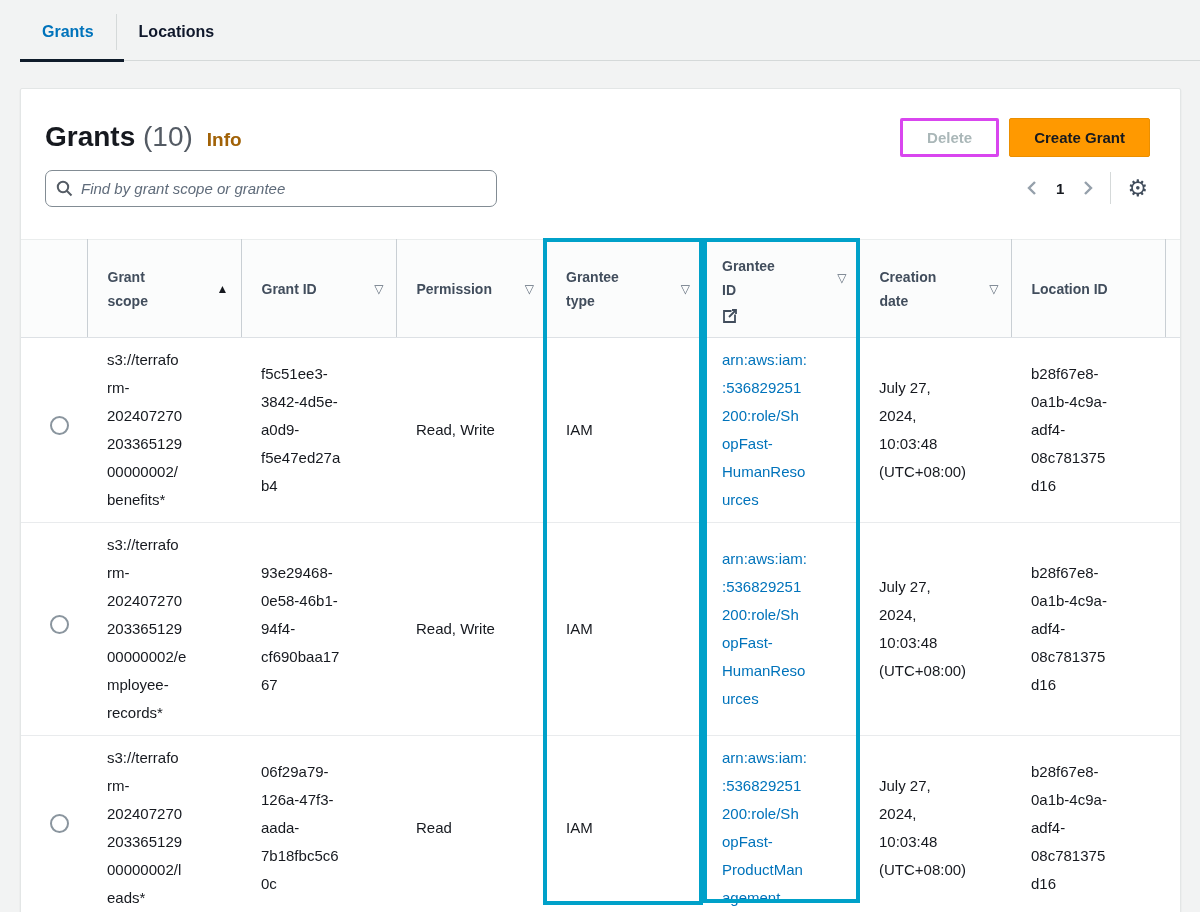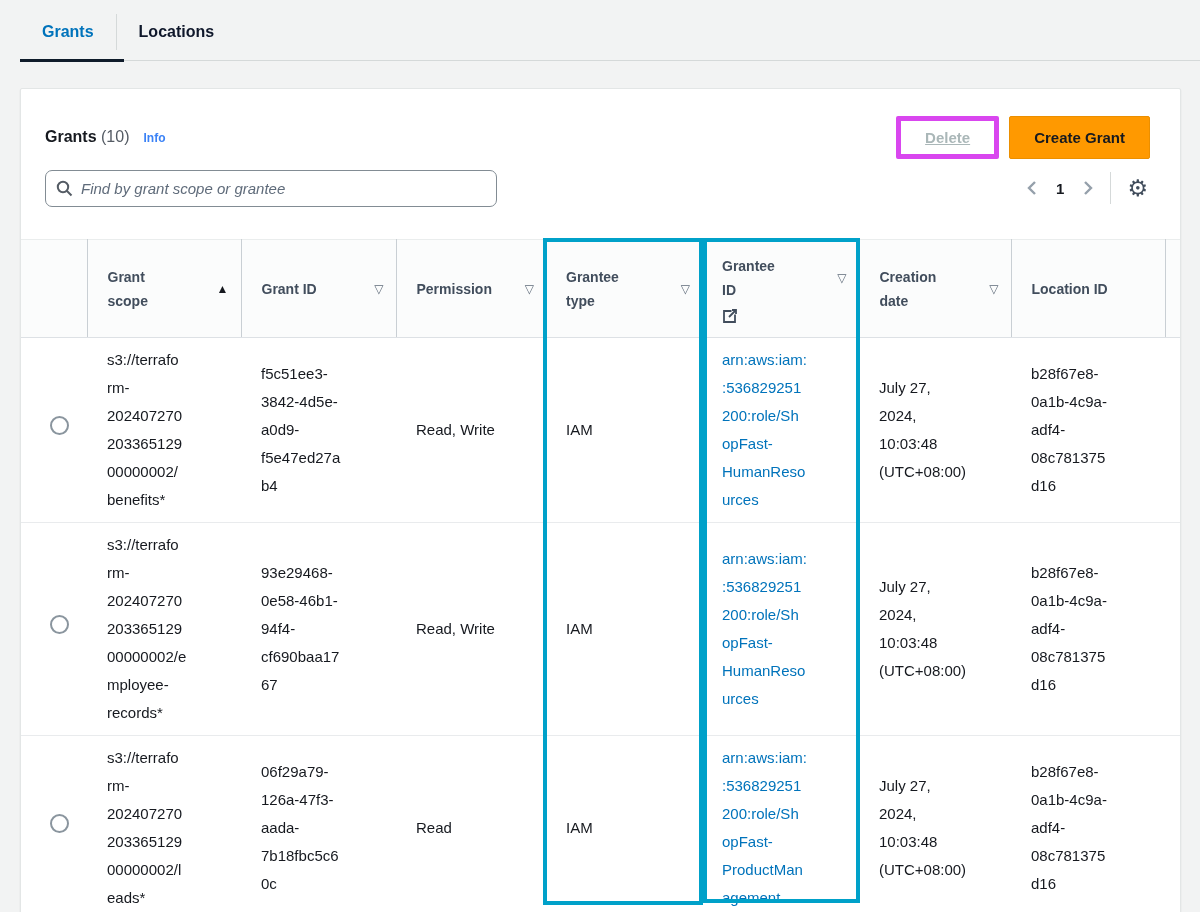--- a/index.html
+++ b/index.html
@@ -22,27 +22,27 @@
 
   
   .panel {
     position:absolute; left:20px; top:88px; width:1161px; height:860px;
     background:#ffffff; border:1px solid #e3e6e6; border-radius:2px;
     box-shadow:0 1px 1px 0 rgba(0,28,36,.2);
   }
   .panel-header { padding:28px 30px 0 24px; }
   .header-row { display:flex; align-items:center; justify-content:space-between; height:40px; }
   .title-group { display:flex; align-items:baseline; gap:14px; }
-  .page-title { font-size:16px; font-weight:700; color:#16191f; }
+  .page-title { font-size:28px; font-weight:700; color:#16191f; }
   .page-title .counter { font-weight:400; color:#545b64; }
-  .info-link { font-size:12px; font-weight:700; color:#3b82f6; cursor:pointer; }
+  .info-link { font-size:19px; font-weight:700; color:#a16207; cursor:pointer; }
   .actions { display:flex; gap:10px; }
   .btn { font-size:15px; font-weight:700; border-radius:2px; padding:8px 24px; cursor:pointer;
          font-family:"Liberation Sans","DejaVu Sans",sans-serif; }
-  .btn-disabled { background:#ffffff; border:5px solid #d946ef; color:#aab7b8;text-decoration:underline; }
+  .btn-disabled { background:#ffffff; border:3px solid #d946ef; color:#aab7b8; }
   .btn-primary { background:#ff9900; border:1px solid #eb8f00; color:#16191f; }
 
   .toolbar-row { margin-top:12px; display:flex; align-items:center; justify-content:space-between; height:38px; }
   .search-box { width:452px; height:37px; border:1px solid #828c94; border-radius:7px; background:#fff;
                 display:flex; align-items:center; padding:0 10px; gap:8px; }
   .search-box input { border:none; outline:none; flex:1; font-size:15px; font-style:italic; color:#16191f;
                       font-family:"Liberation Sans","DejaVu Sans",sans-serif; background:transparent; }
   .search-box input::placeholder { color:#5f6b7a; font-style:italic; }
   .toolbar-right { display:flex; align-items:center; gap:14px; }
   .pager { display:flex; align-items:center; gap:16px; }

